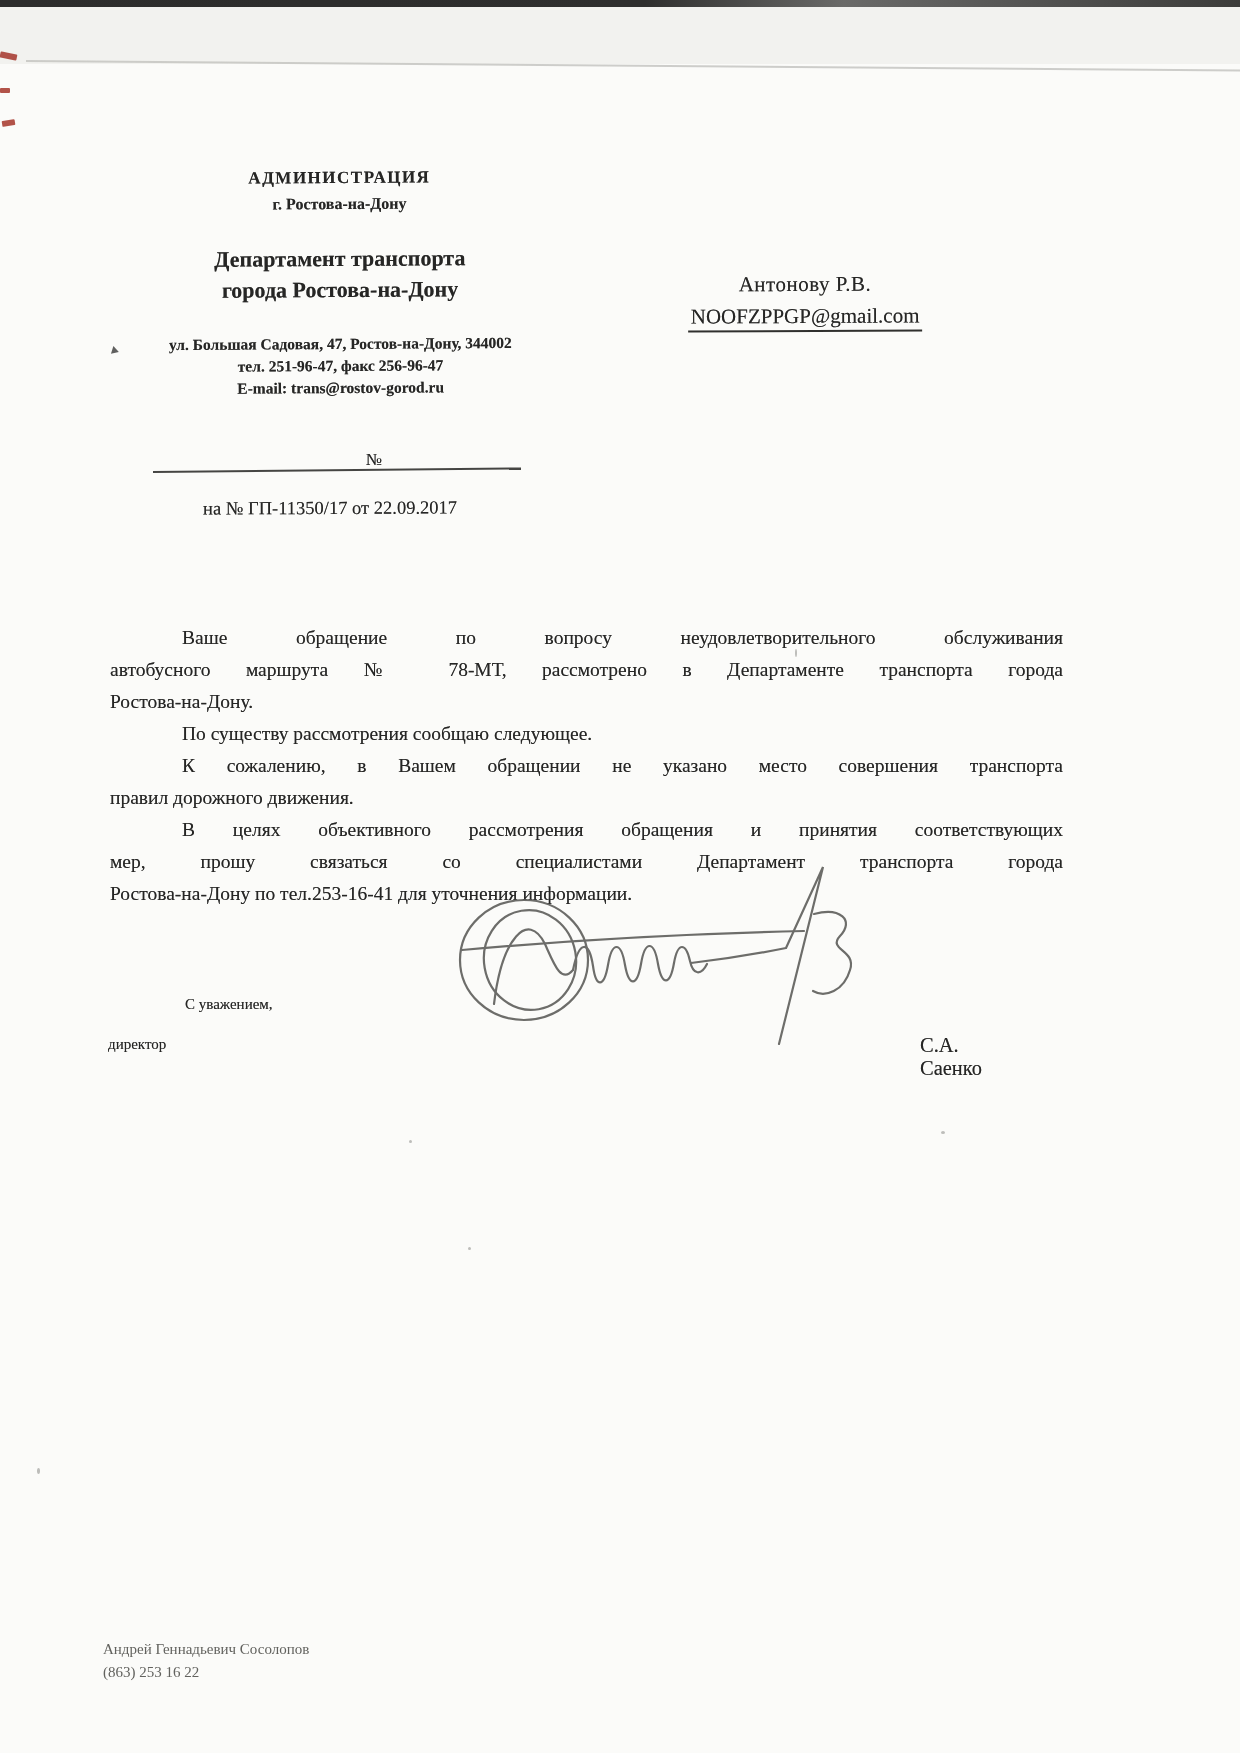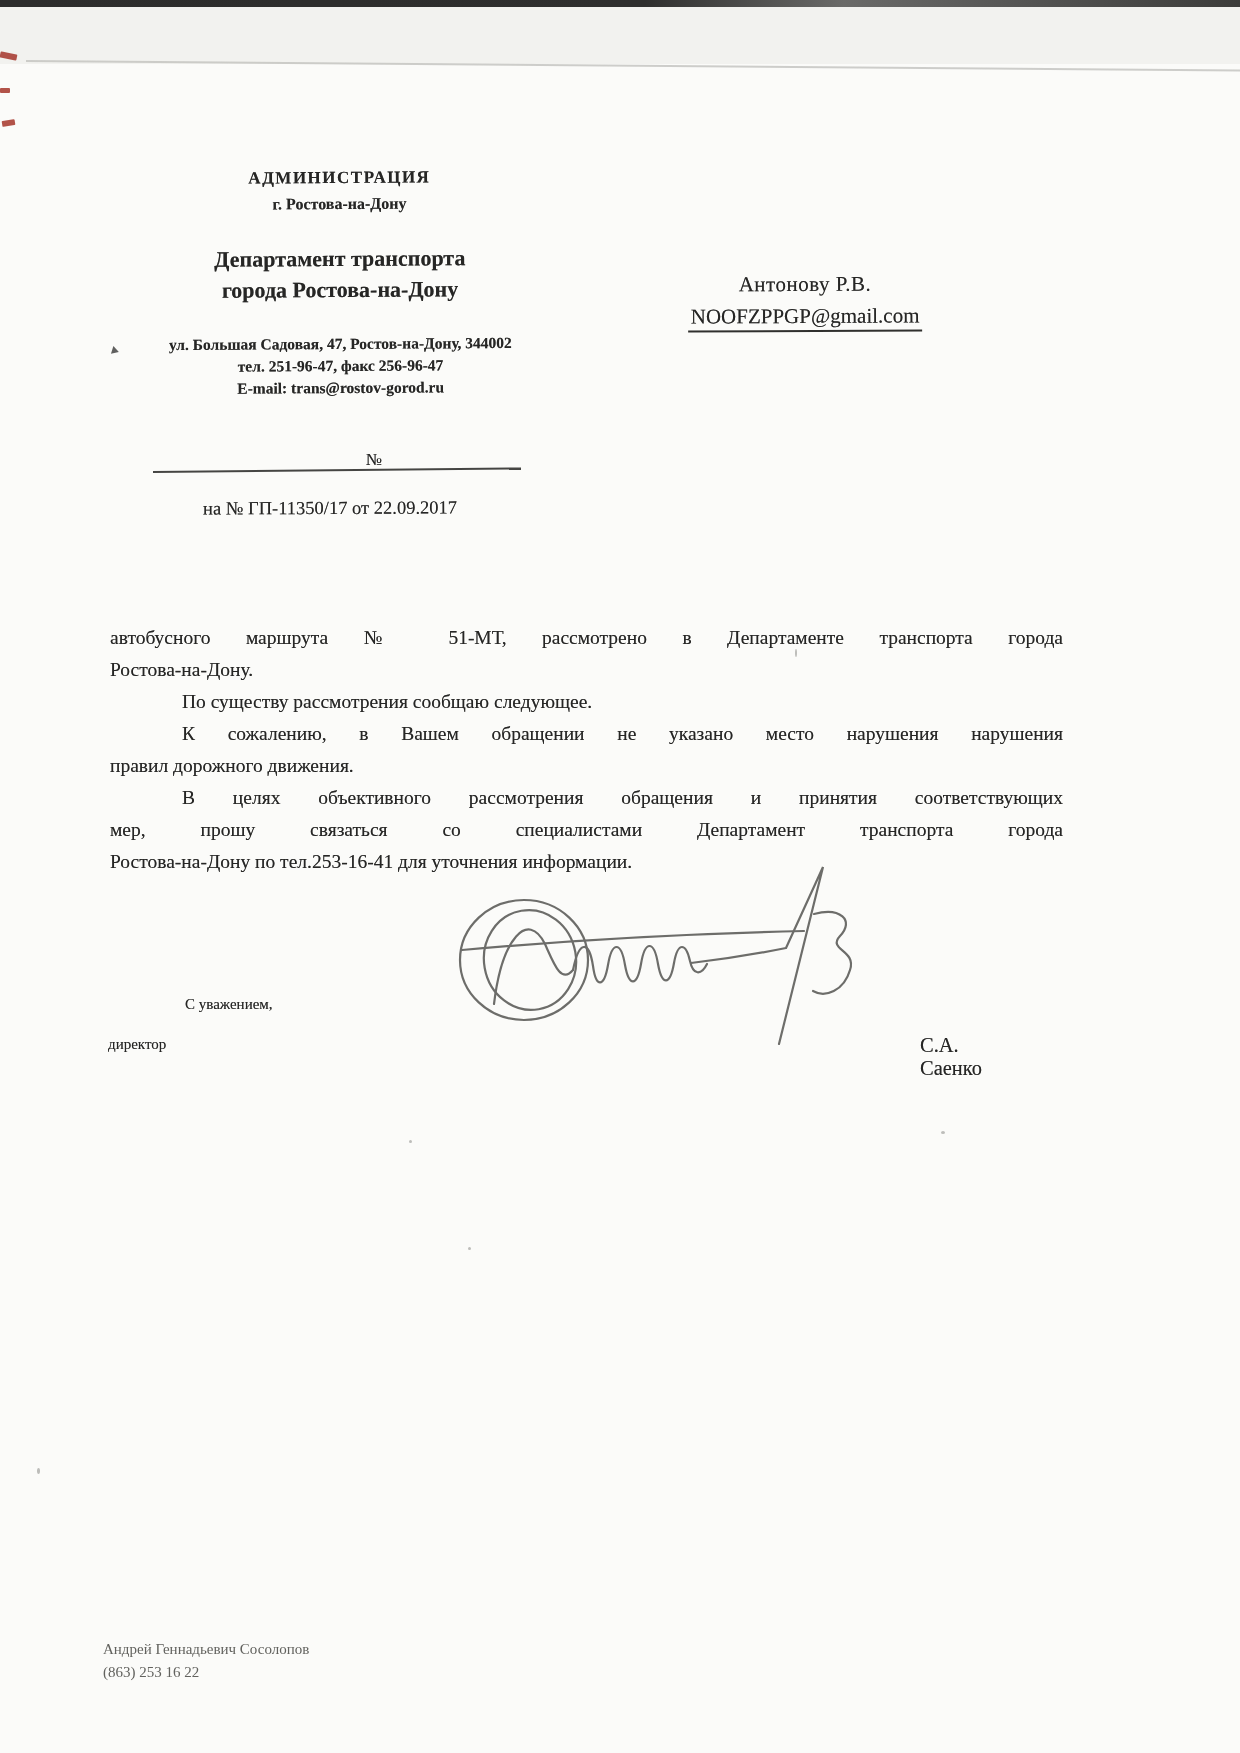--- a/index.html
+++ b/index.html
@@ -105,24 +105,25 @@
     <div class="recipient">
       <div class="recipient-name">Антонову Р.В.</div>
       <div><span class="recipient-email">NOOFZPPGP@gmail.com</span></div>
     </div>
 
     <div class="num-rule"></div>
     <div class="num-label">№</div>
     <div class="ref-line">на № ГП-11350/17 от 22.09.2017</div>
 
     <div class="body-block">
-      <div class="bline j">автобусного маршрута № 51-МТ, рассмотрено в Департаменте транспорта города</div>
+      <div class="bline j ind">Ваше обращение по вопросу неудовлетворительного обслуживания</div>
+      <div class="bline j">автобусного маршрута № 78-МТ, рассмотрено в Департаменте транспорта города</div>
       <div class="bline">Ростова-на-Дону.</div>
       <div class="bline ind">По существу рассмотрения сообщаю следующее.</div>
-      <div class="bline j ind">К сожалению, в Вашем обращении не указано место нарушения нарушения</div>
+      <div class="bline j ind">К сожалению, в Вашем обращении не указано место совершения транспорта</div>
       <div class="bline">правил дорожного движения.</div>
       <div class="bline j ind">В целях объективного рассмотрения обращения и принятия соответствующих</div>
       <div class="bline j">мер, прошу связаться со специалистами Департамент транспорта города</div>
       <div class="bline">Ростова-на-Дону по тел.253-16-41 для уточнения информации.</div>
     </div>
 
     <div class="closing">С уважением,</div>
     <div class="sig-title">директор</div>
     <div class="sig-name">С.А. Саенко</div>
 

